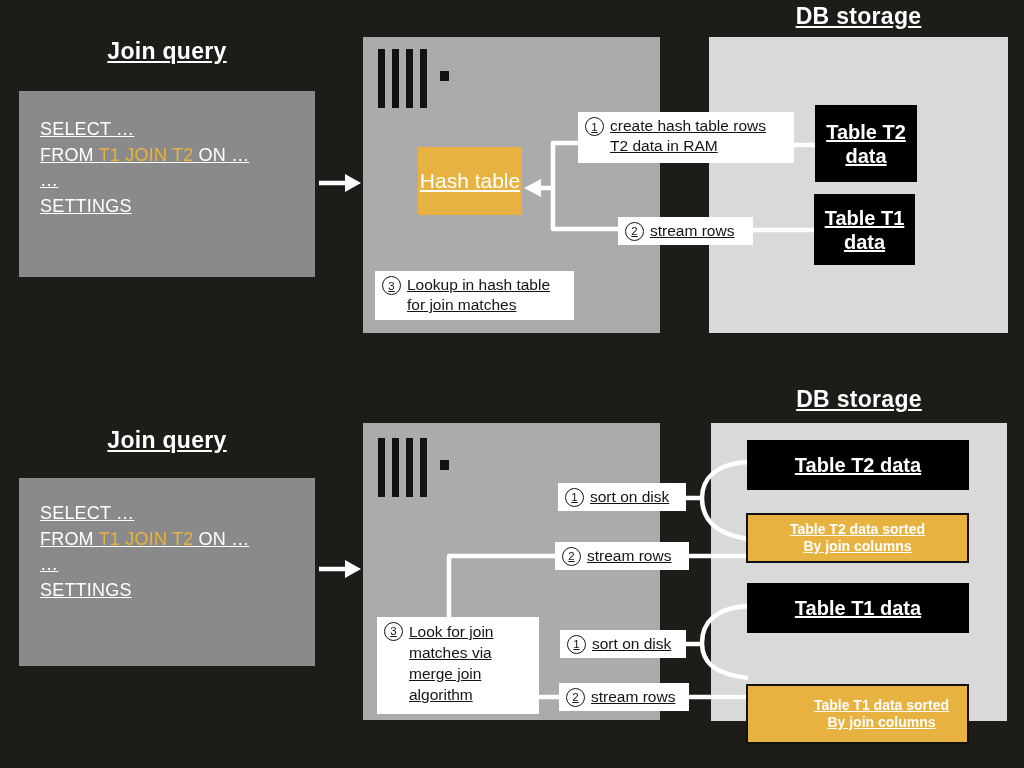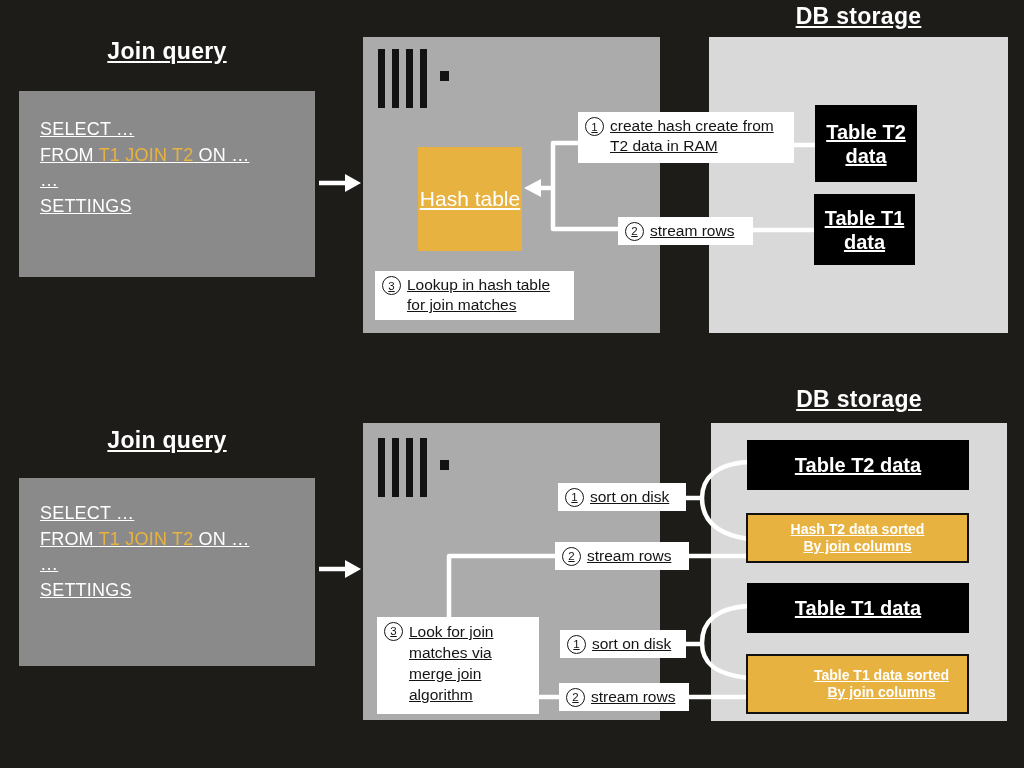--- a/index.html
+++ b/index.html
@@ -71,25 +71,25 @@
   <div class="abs serverbox z1" style="left:363px; top:37px; width:297px; height:296px;"></div>
 
   <div class="abs ch-icon z3" style="left:378px; top:49px;">
     <div class="ch-bar"></div>
     <div class="ch-bar"></div>
     <div class="ch-bar"></div>
     <div class="ch-bar"></div>
     <div class="ch-dot"></div>
   </div>
 
-  <div class="abs hashbox z3" style="left:418px; top:147px; width:104px; height:104px;">Hash table</div>
+  <div class="abs hashbox z3" style="left:418px; top:147px; width:104px; height:68px;">Hash table</div>
 
   <div class="abs steplabel top" style="left:578px; top:112px; width:216px; height:51px;">
     <span class="circle-num">1</span>
-    <span class="txt">create hash create from
+    <span class="txt">create hash table rows
 T2 data in RAM</span>
   </div>
 
   <div class="abs steplabel center" style="left:618px; top:217px; width:135px; height:28px;">
     <span class="circle-num">2</span>
     <span class="txt">stream rows</span>
   </div>
 
   <div class="abs steplabel top" style="left:375px; top:271px; width:199px; height:49px;">
     <span class="circle-num">3</span>
@@ -149,19 +149,19 @@
   <div class="abs steplabel center" style="left:559px; top:683px; width:130px; height:28px;">
     <span class="circle-num">2</span>
     <span class="txt">stream rows</span>
   </div>
 
   <div class="abs h-title" style="left:711px; top:386px; width:296px;">DB storage</div>
 
   <div class="abs dbbox z1" style="left:711px; top:423px; width:296px; height:298px;"></div>
 
   <div class="abs darkbox z3" style="left:747px; top:440px; width:222px; height:50px;">Table T2 data</div>
-  <div class="abs sortedbox z3" style="left:746px; top:513px; width:223px; height:50px;">Hash T2 data sorted
+  <div class="abs sortedbox z3" style="left:746px; top:513px; width:223px; height:50px;">Table T2 data sorted
 By join columns</div>
   <div class="abs darkbox z3" style="left:747px; top:583px; width:222px; height:50px;">Table T1 data</div>
-  <div class="abs sortedbox z3" style="left:746px; top:654px; width:223px; height:60px;padding-left:48px;">Table T1 data sorted
+  <div class="abs sortedbox z3" style="left:746px; top:684px; width:223px; height:60px;padding-left:48px;">Table T1 data sorted
 By join columns</div>
 
 </div>
 
 </body></html>

